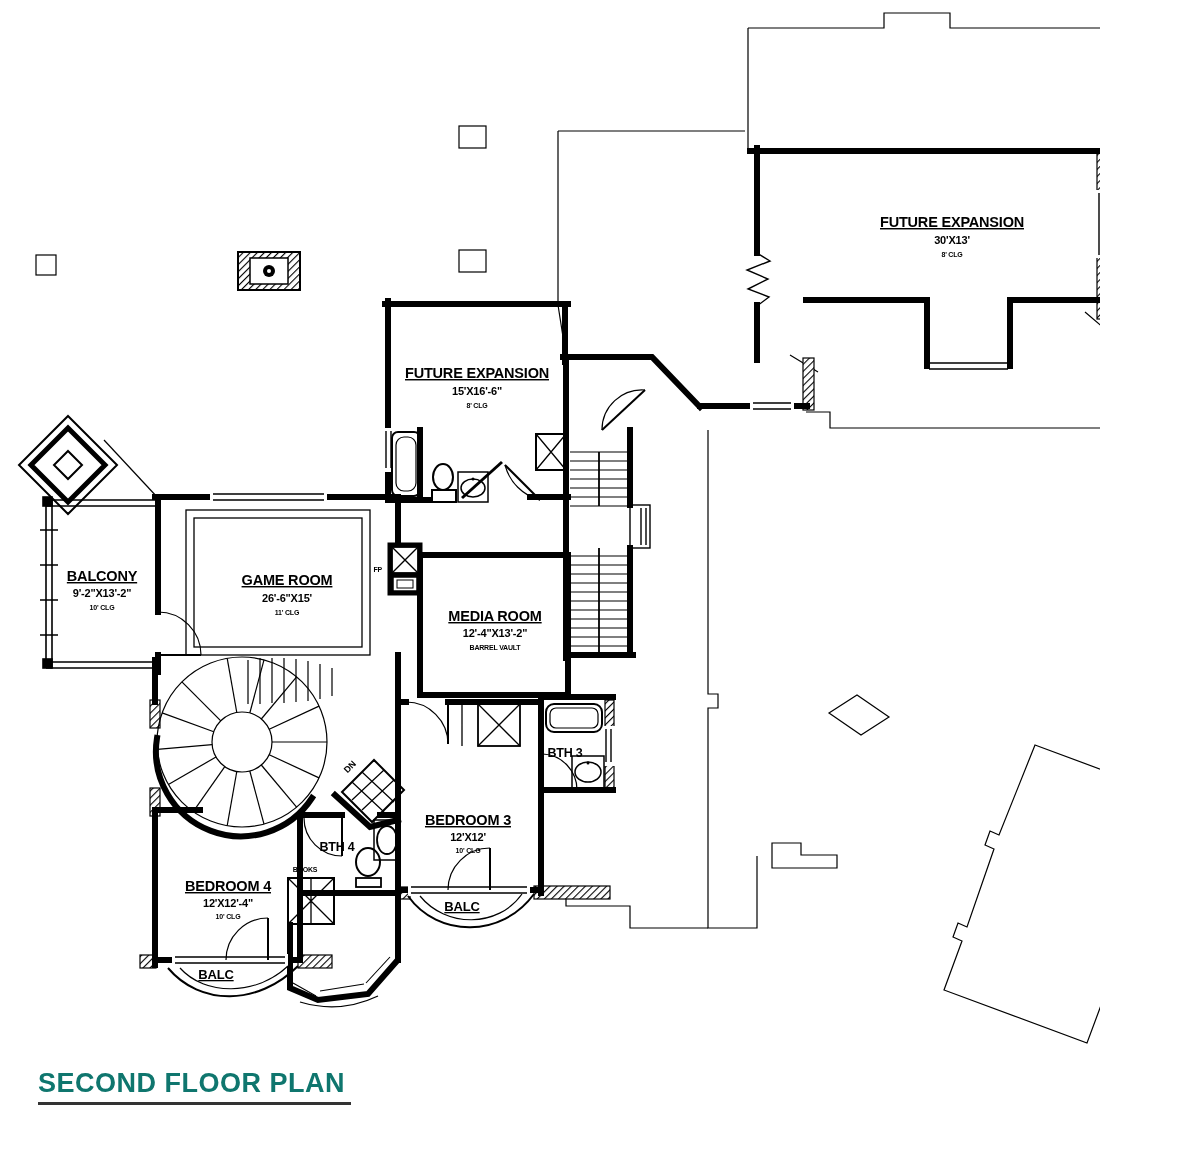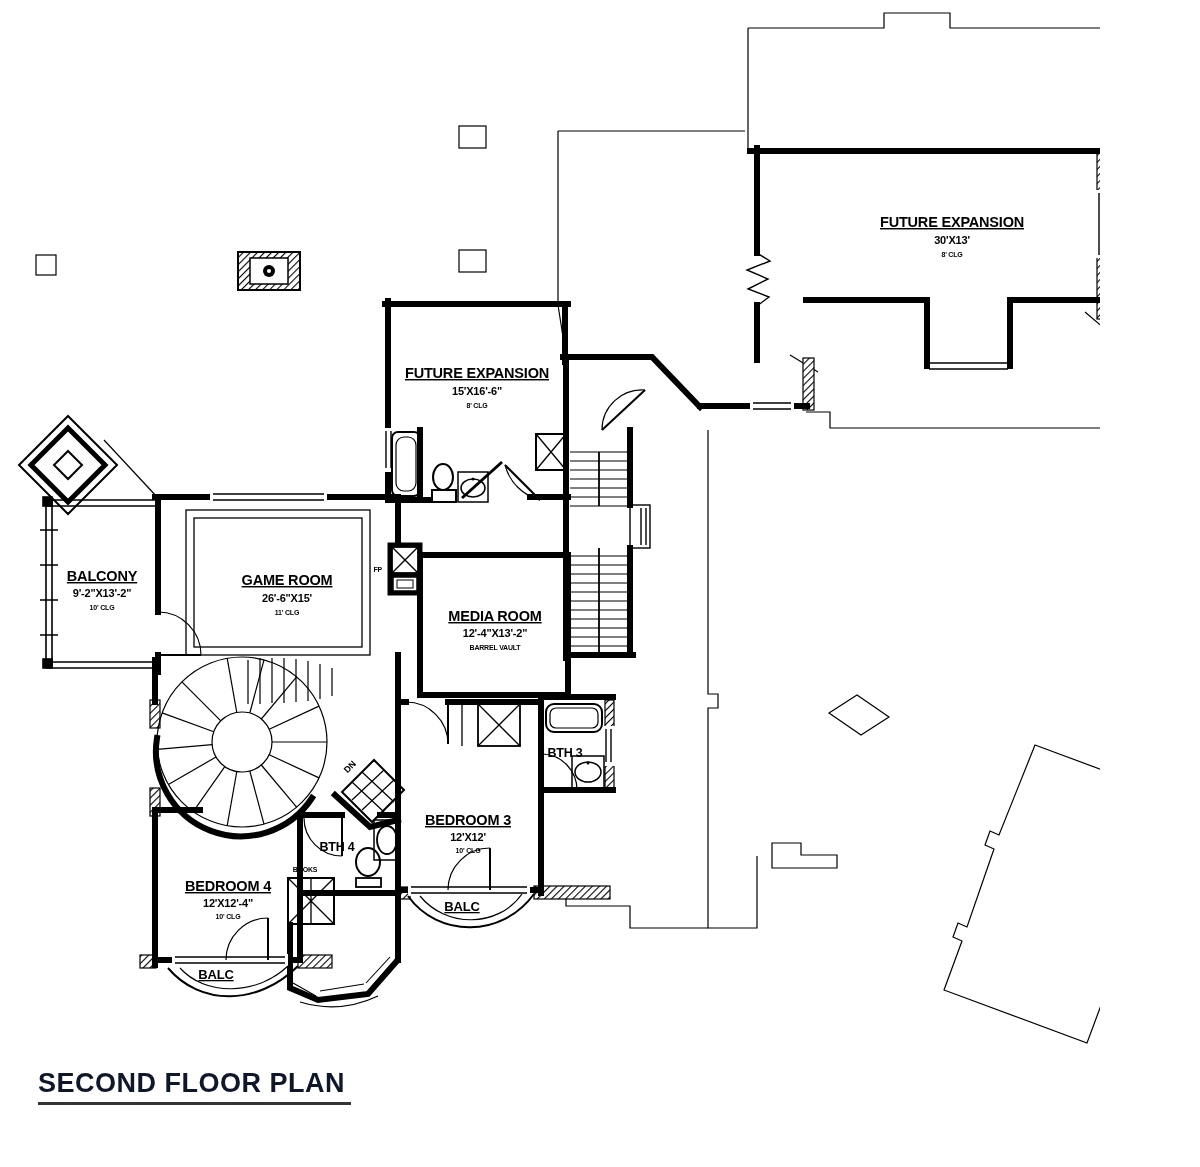--- a/index.html
+++ b/index.html
@@ -8,21 +8,21 @@
   svg{position:absolute;left:0;top:0;}
   svg text{font-family:"Liberation Sans",sans-serif;font-weight:bold;fill:#000;letter-spacing:-0.2px;}
   .room-name{font-size:14.5px;text-decoration:underline;}
   .room-dims{font-size:11px;}
   .room-note{font-size:7px;}
   .bath-label{font-size:12.5px;}
   .balc-label{font-size:13px;text-decoration:underline;}
   .tiny-label{font-size:7px;}
   .dn-label{font-size:9px;}
   .plan-title{position:absolute;left:38px;top:1068px;font-size:27px;font-weight:bold;
-      letter-spacing:0.5px;color:#0f172a;border-bottom:3px solid #333;padding:0 6px 3px 0;display:inline-block;}
+      letter-spacing:0.5px;color:#0f766e;border-bottom:3px solid #333;padding:0 6px 3px 0;display:inline-block;}
 </style>
 </head>
 <body>
 
 <div class="page">
 
 <svg width="1200" height="1167" viewBox="0 0 1200 1167">
   <defs>
     <pattern id="hatch" width="5" height="5" patternUnits="userSpaceOnUse" patternTransform="rotate(45)">
       <rect width="5" height="5" fill="#ffffff"></rect>

